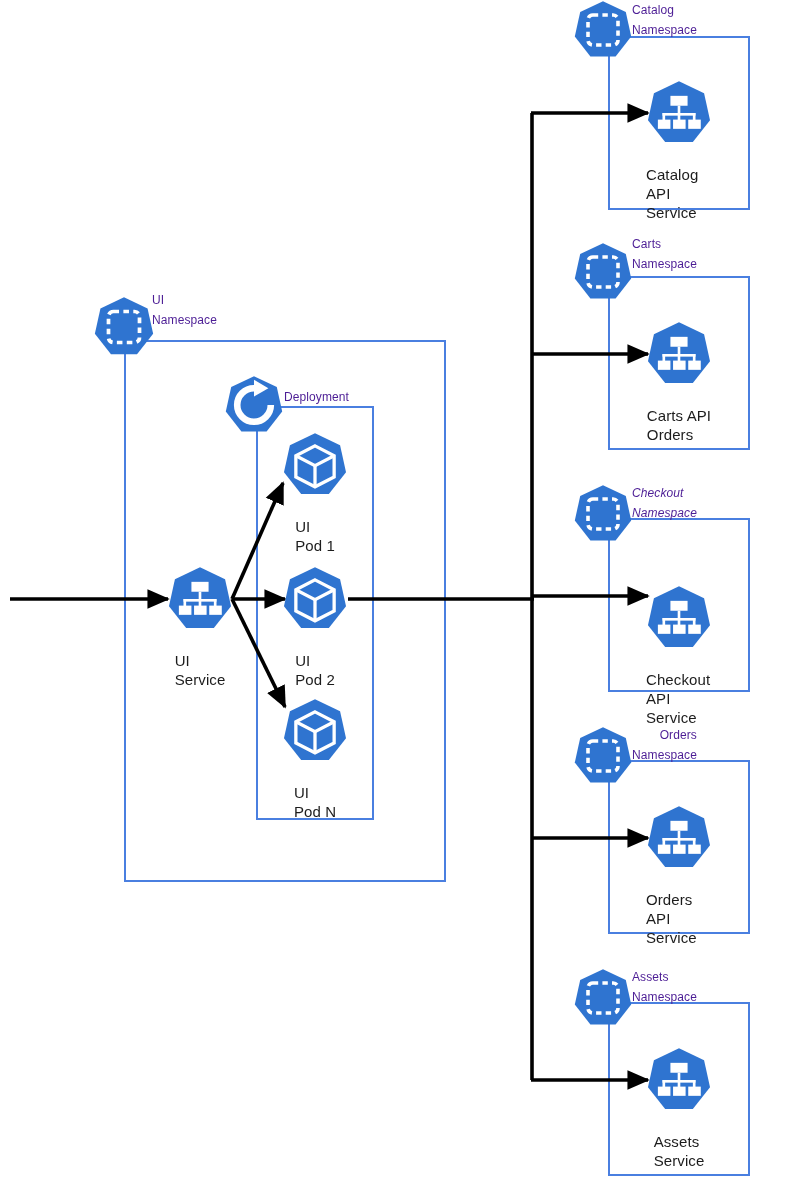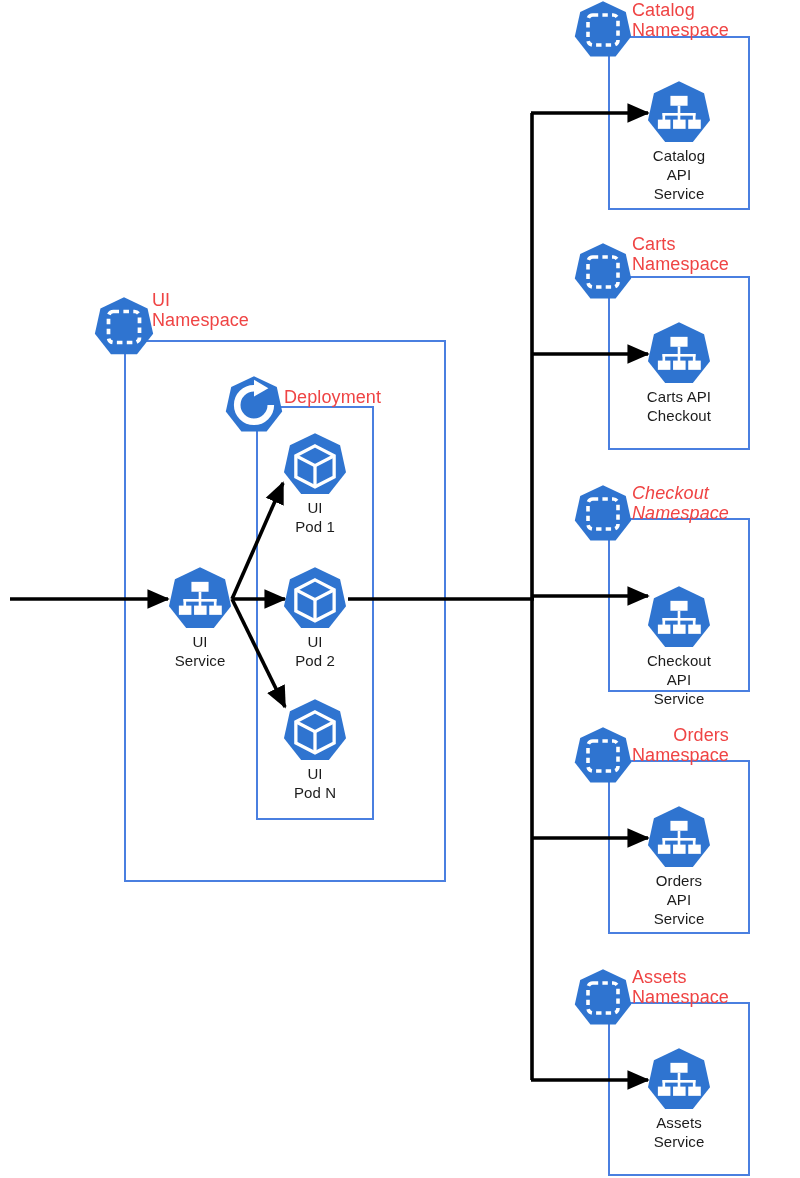--- a/index.html
+++ b/index.html
@@ -27,33 +27,33 @@
     position:absolute;
     display:flex;
     flex-direction:column;
     align-items:center;
   }
   .node-icon{
     display:block;
     line-height:0;
   }
   .node-label{
-    margin-top:0;
-    text-align:center;
+    margin-top:19px;
+    text-align:left;
     color:#1c1c1c;
     font-size:15px;
     line-height:19px;
     white-space:pre-line;
     letter-spacing:0.1px;
   }
   
   .caption{
     position:absolute;
-    color:#ef4444;
-    font-size:18px;
+    color:#4c1d95;
+    font-size:12px;
     line-height:20px;
     white-space:pre-line;
     letter-spacing:0.1px;
   }
   .ns-icon{
     position:absolute;
     line-height:0;
   }
   
   #wires{
@@ -228,21 +228,21 @@
     </div>
     <div class="caption" style="left:632px; top:234px;">Carts
 Namespace</div>
     <div class="node" style="left:646px; top:321px; width:66px;">
       <span class="node-icon">
         <svg width="66" height="66" viewBox="0 0 100 100">
             <use href="#sym-service"></use>
           </svg>
       </span>
       <span class="node-label">Carts API
-Checkout</span>
+Orders</span>
     </div>
 
     <div class="ns-icon" style="left:573px; top:484px; width:60px; height:60px;">
       <svg width="60" height="60" viewBox="0 0 100 100">
           <use href="#sym-namespace"></use>
         </svg>
     </div>
     <div class="caption" style="left:632px; top:483px;font-style:italic;">Checkout
 Namespace</div>
     <div class="node" style="left:646px; top:585px; width:66px;">

